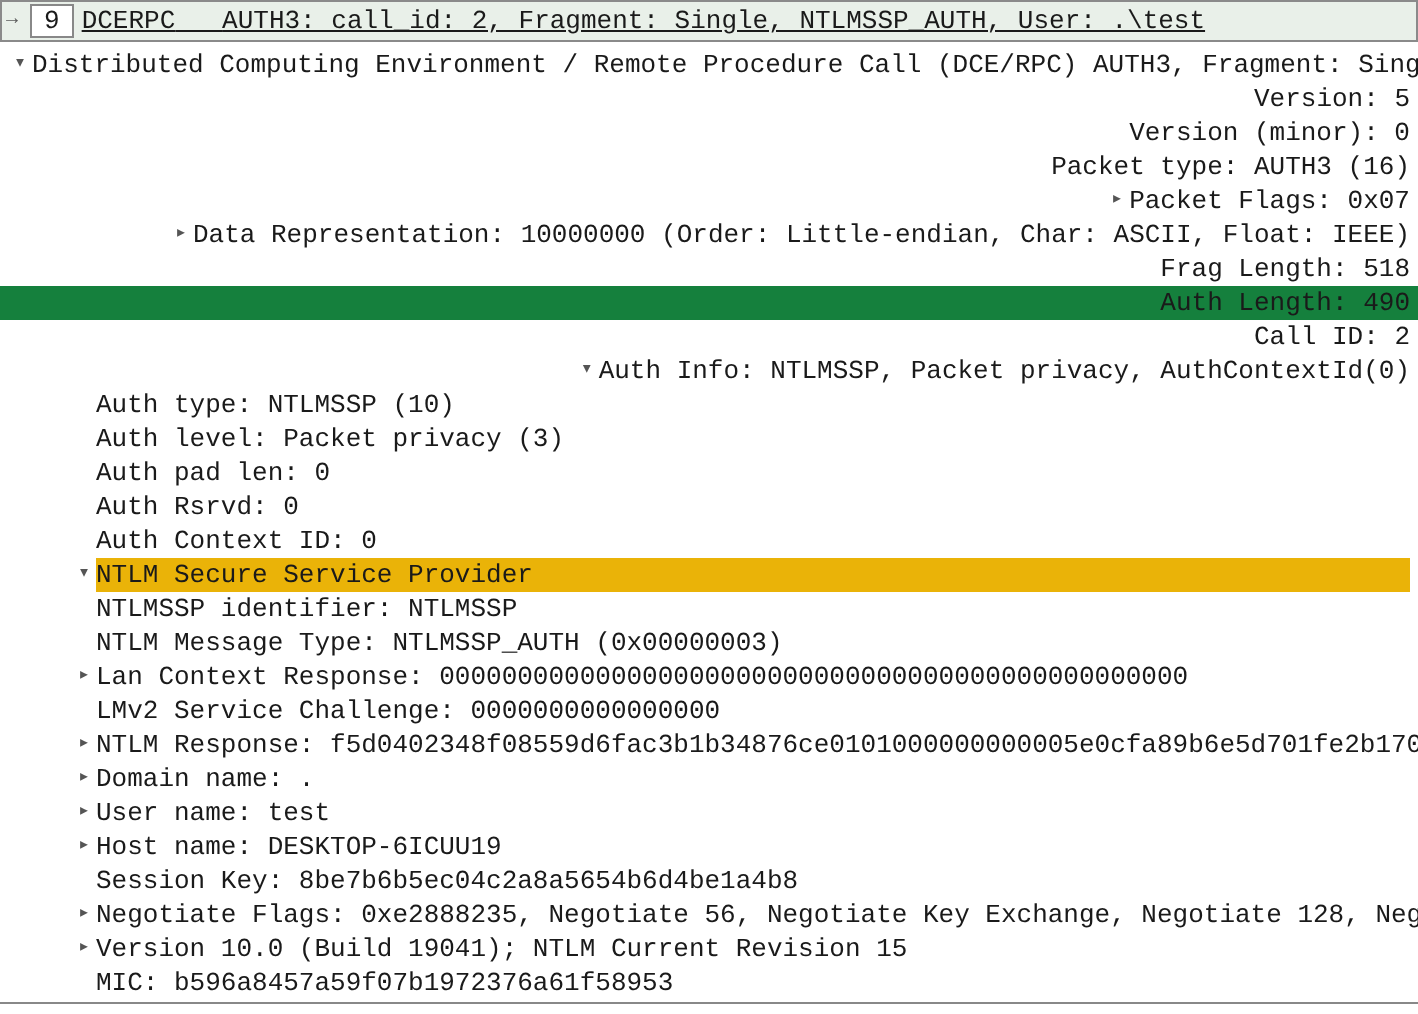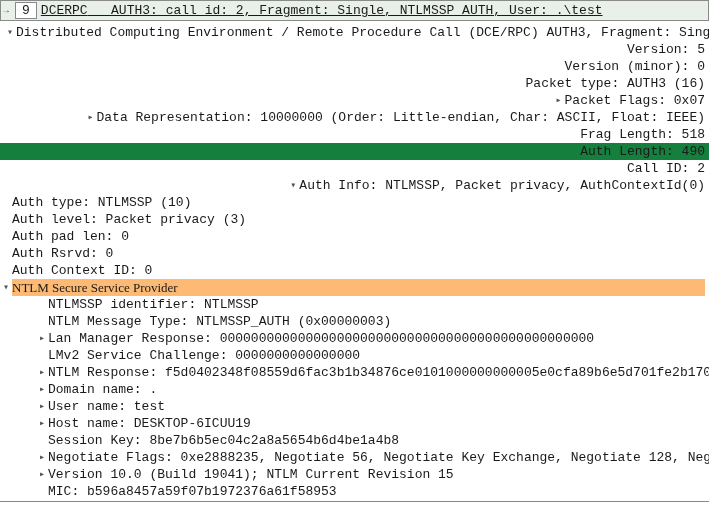--- a/index.html
+++ b/index.html
@@ -52,25 +52,24 @@
       color: #555;
       font-size: 10px;
       user-select: none;
       flex-shrink: 0;
     }
     .label-text {
       white-space: pre;
     }
     .i0 { padding-left: 4px; }
     .i1 { padding-left: 20px; justify-content: flex-end; }
-    .i2 { }
+    .i2 { padding-left: 36px; }
     .i3 { padding-left: 36px; }
     .highlight-grey {
-      background: #fdba74;
-      font-family: Liberation Serif, serif;
+      background: #eab308;
     }
     .highlight-blue {
       background: #15803d;
     }
     .bottom-line {
       border-top: 1px solid #888;
       margin-top: 1px;
     }
   </style>
 </head>
@@ -154,21 +153,21 @@
   <div class="row i3">
     <span class="toggle"></span>
     <span class="label-text">NTLMSSP identifier: NTLMSSP</span>
   </div>
   <div class="row i3">
     <span class="toggle"></span>
     <span class="label-text">NTLM Message Type: NTLMSSP_AUTH (0x00000003)</span>
   </div>
   <div class="row i3">
     <span class="toggle">▸</span>
-    <span class="label-text">Lan Manager Response: 000000000000000000000000000000000000000000000000</span>
+    <span class="label-text">Lan Context Response: 000000000000000000000000000000000000000000000000</span>
   </div>
   <div class="row i3">
     <span class="toggle"></span>
     <span class="label-text">LMv2 Service Challenge: 0000000000000000</span>
   </div>
   <div class="row i3">
     <span class="toggle">▸</span>
     <span class="label-text">NTLM Response: f5d0402348f08559d6fac3b1b34876ce0101000000000005e0cfa89b6e5d701fe2b170e…</span>
   </div>
   <div class="row i3">

